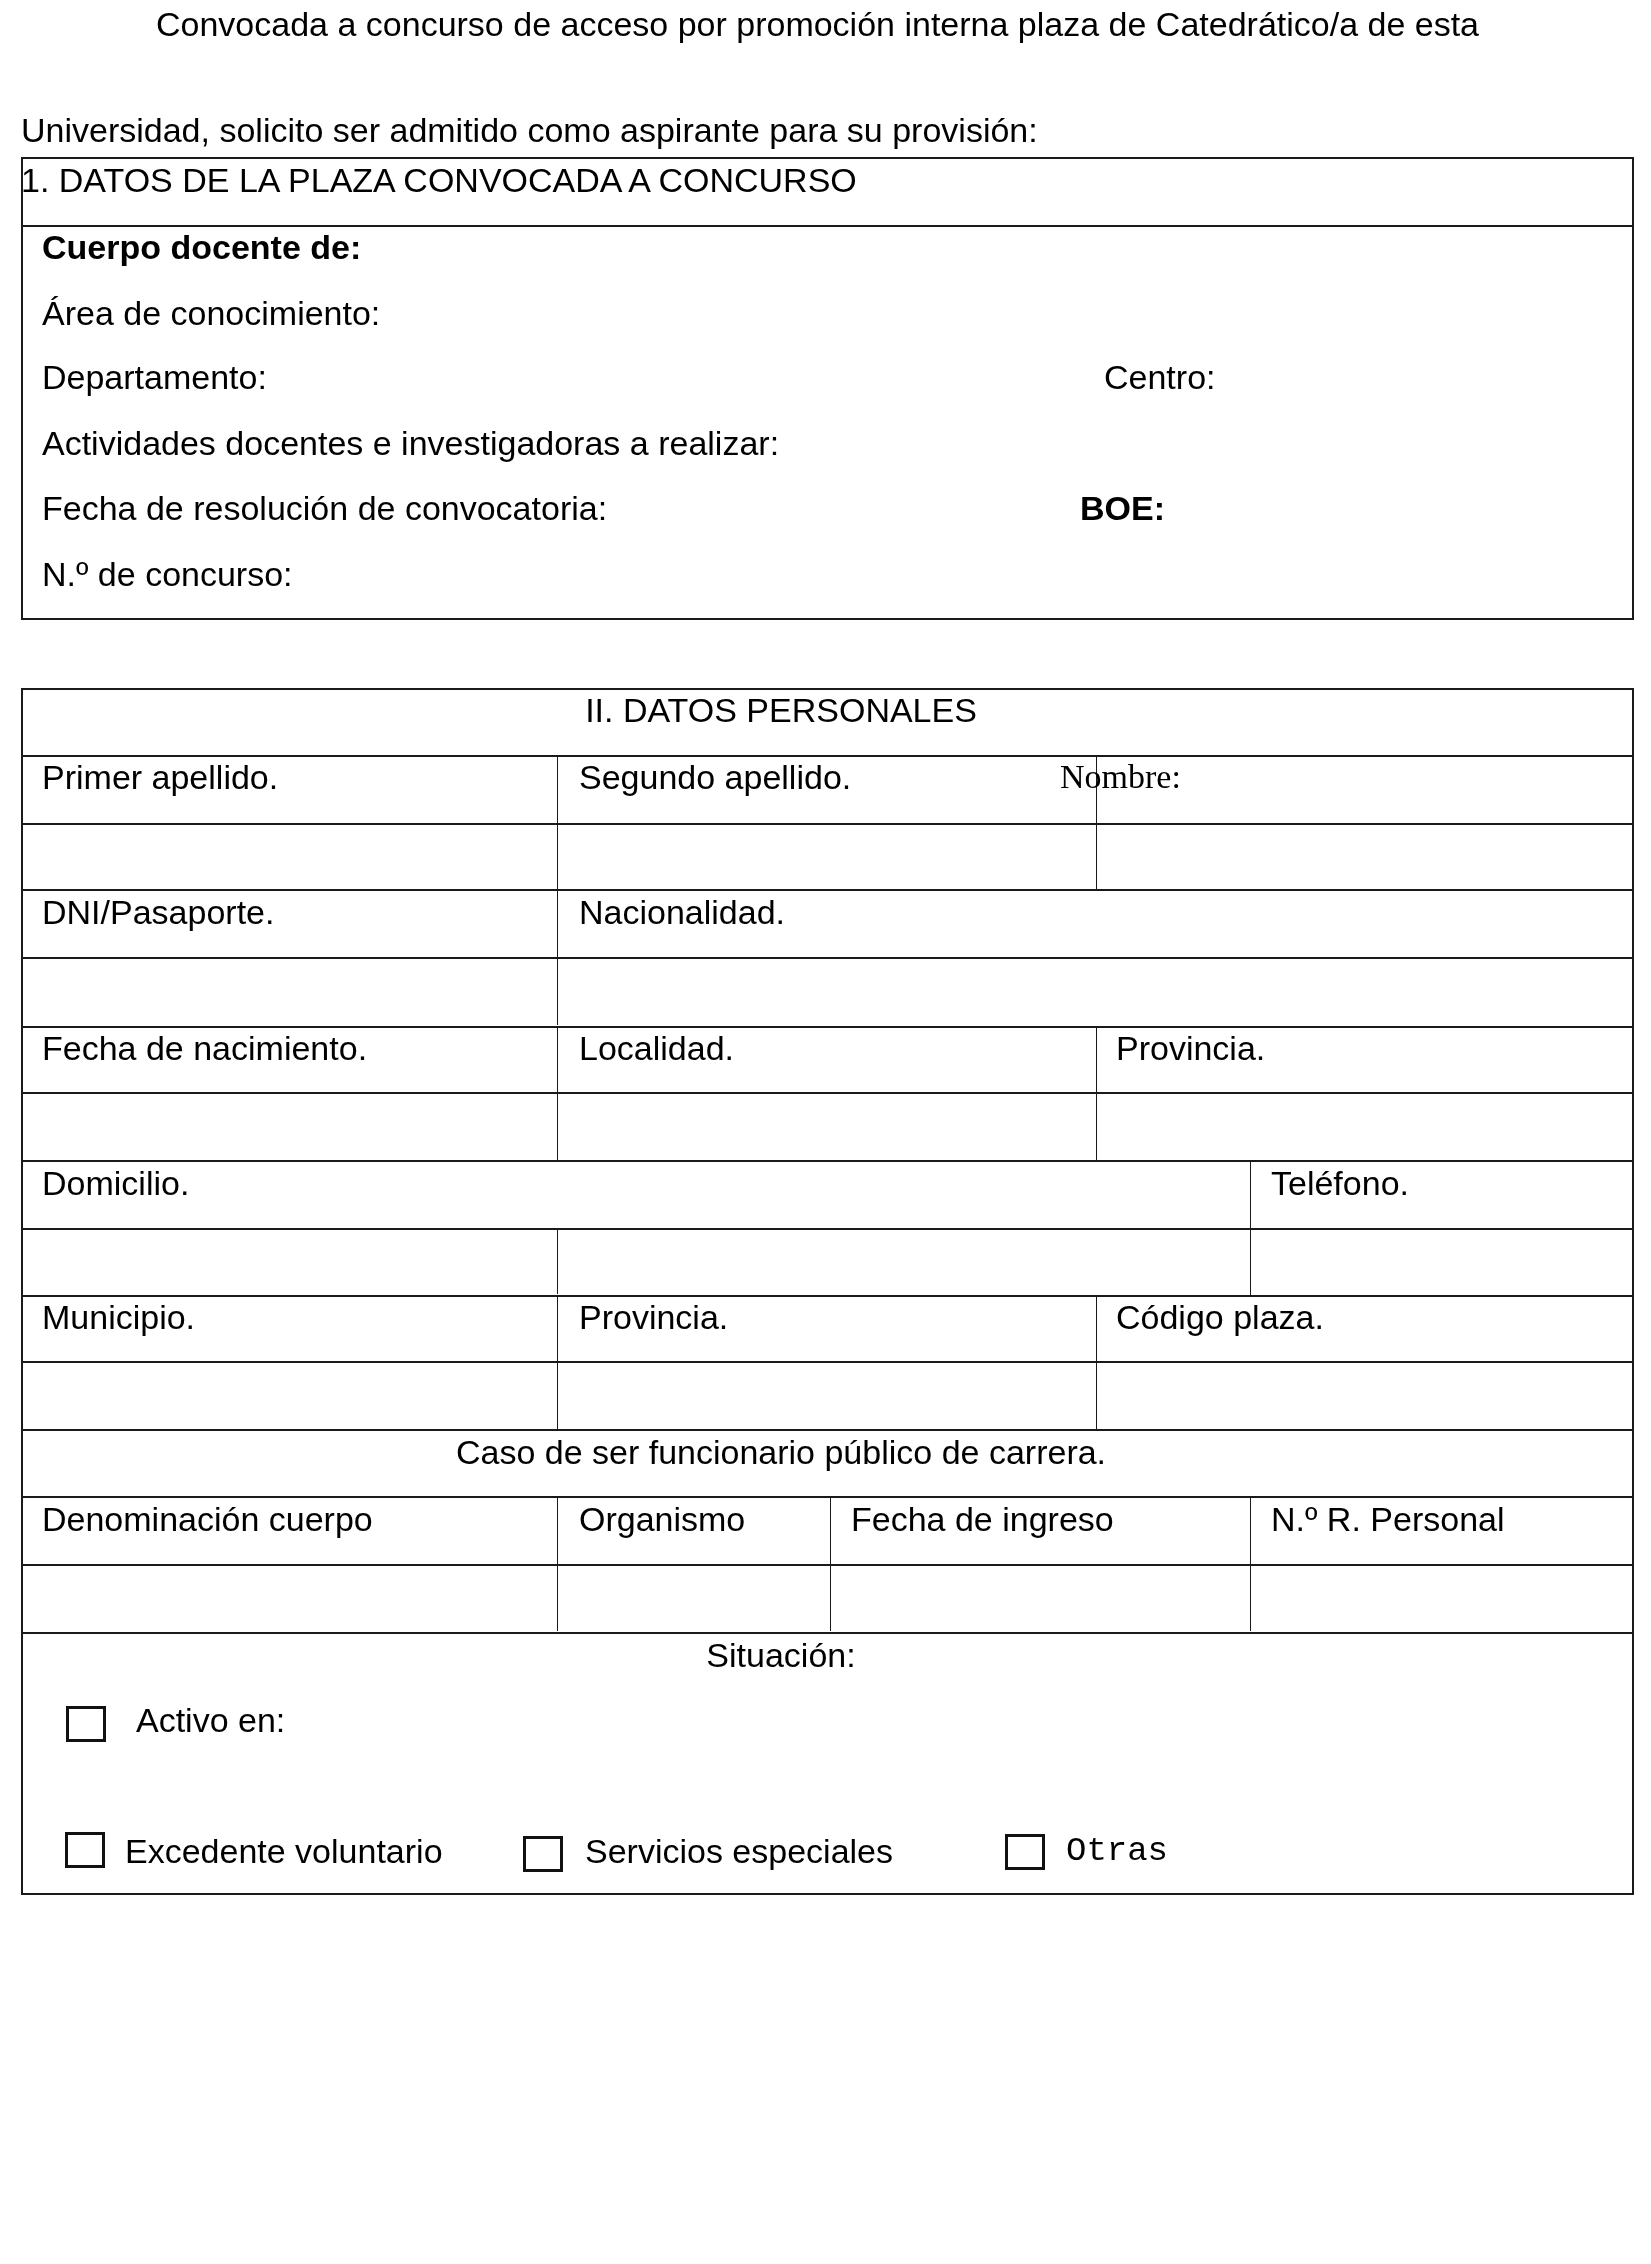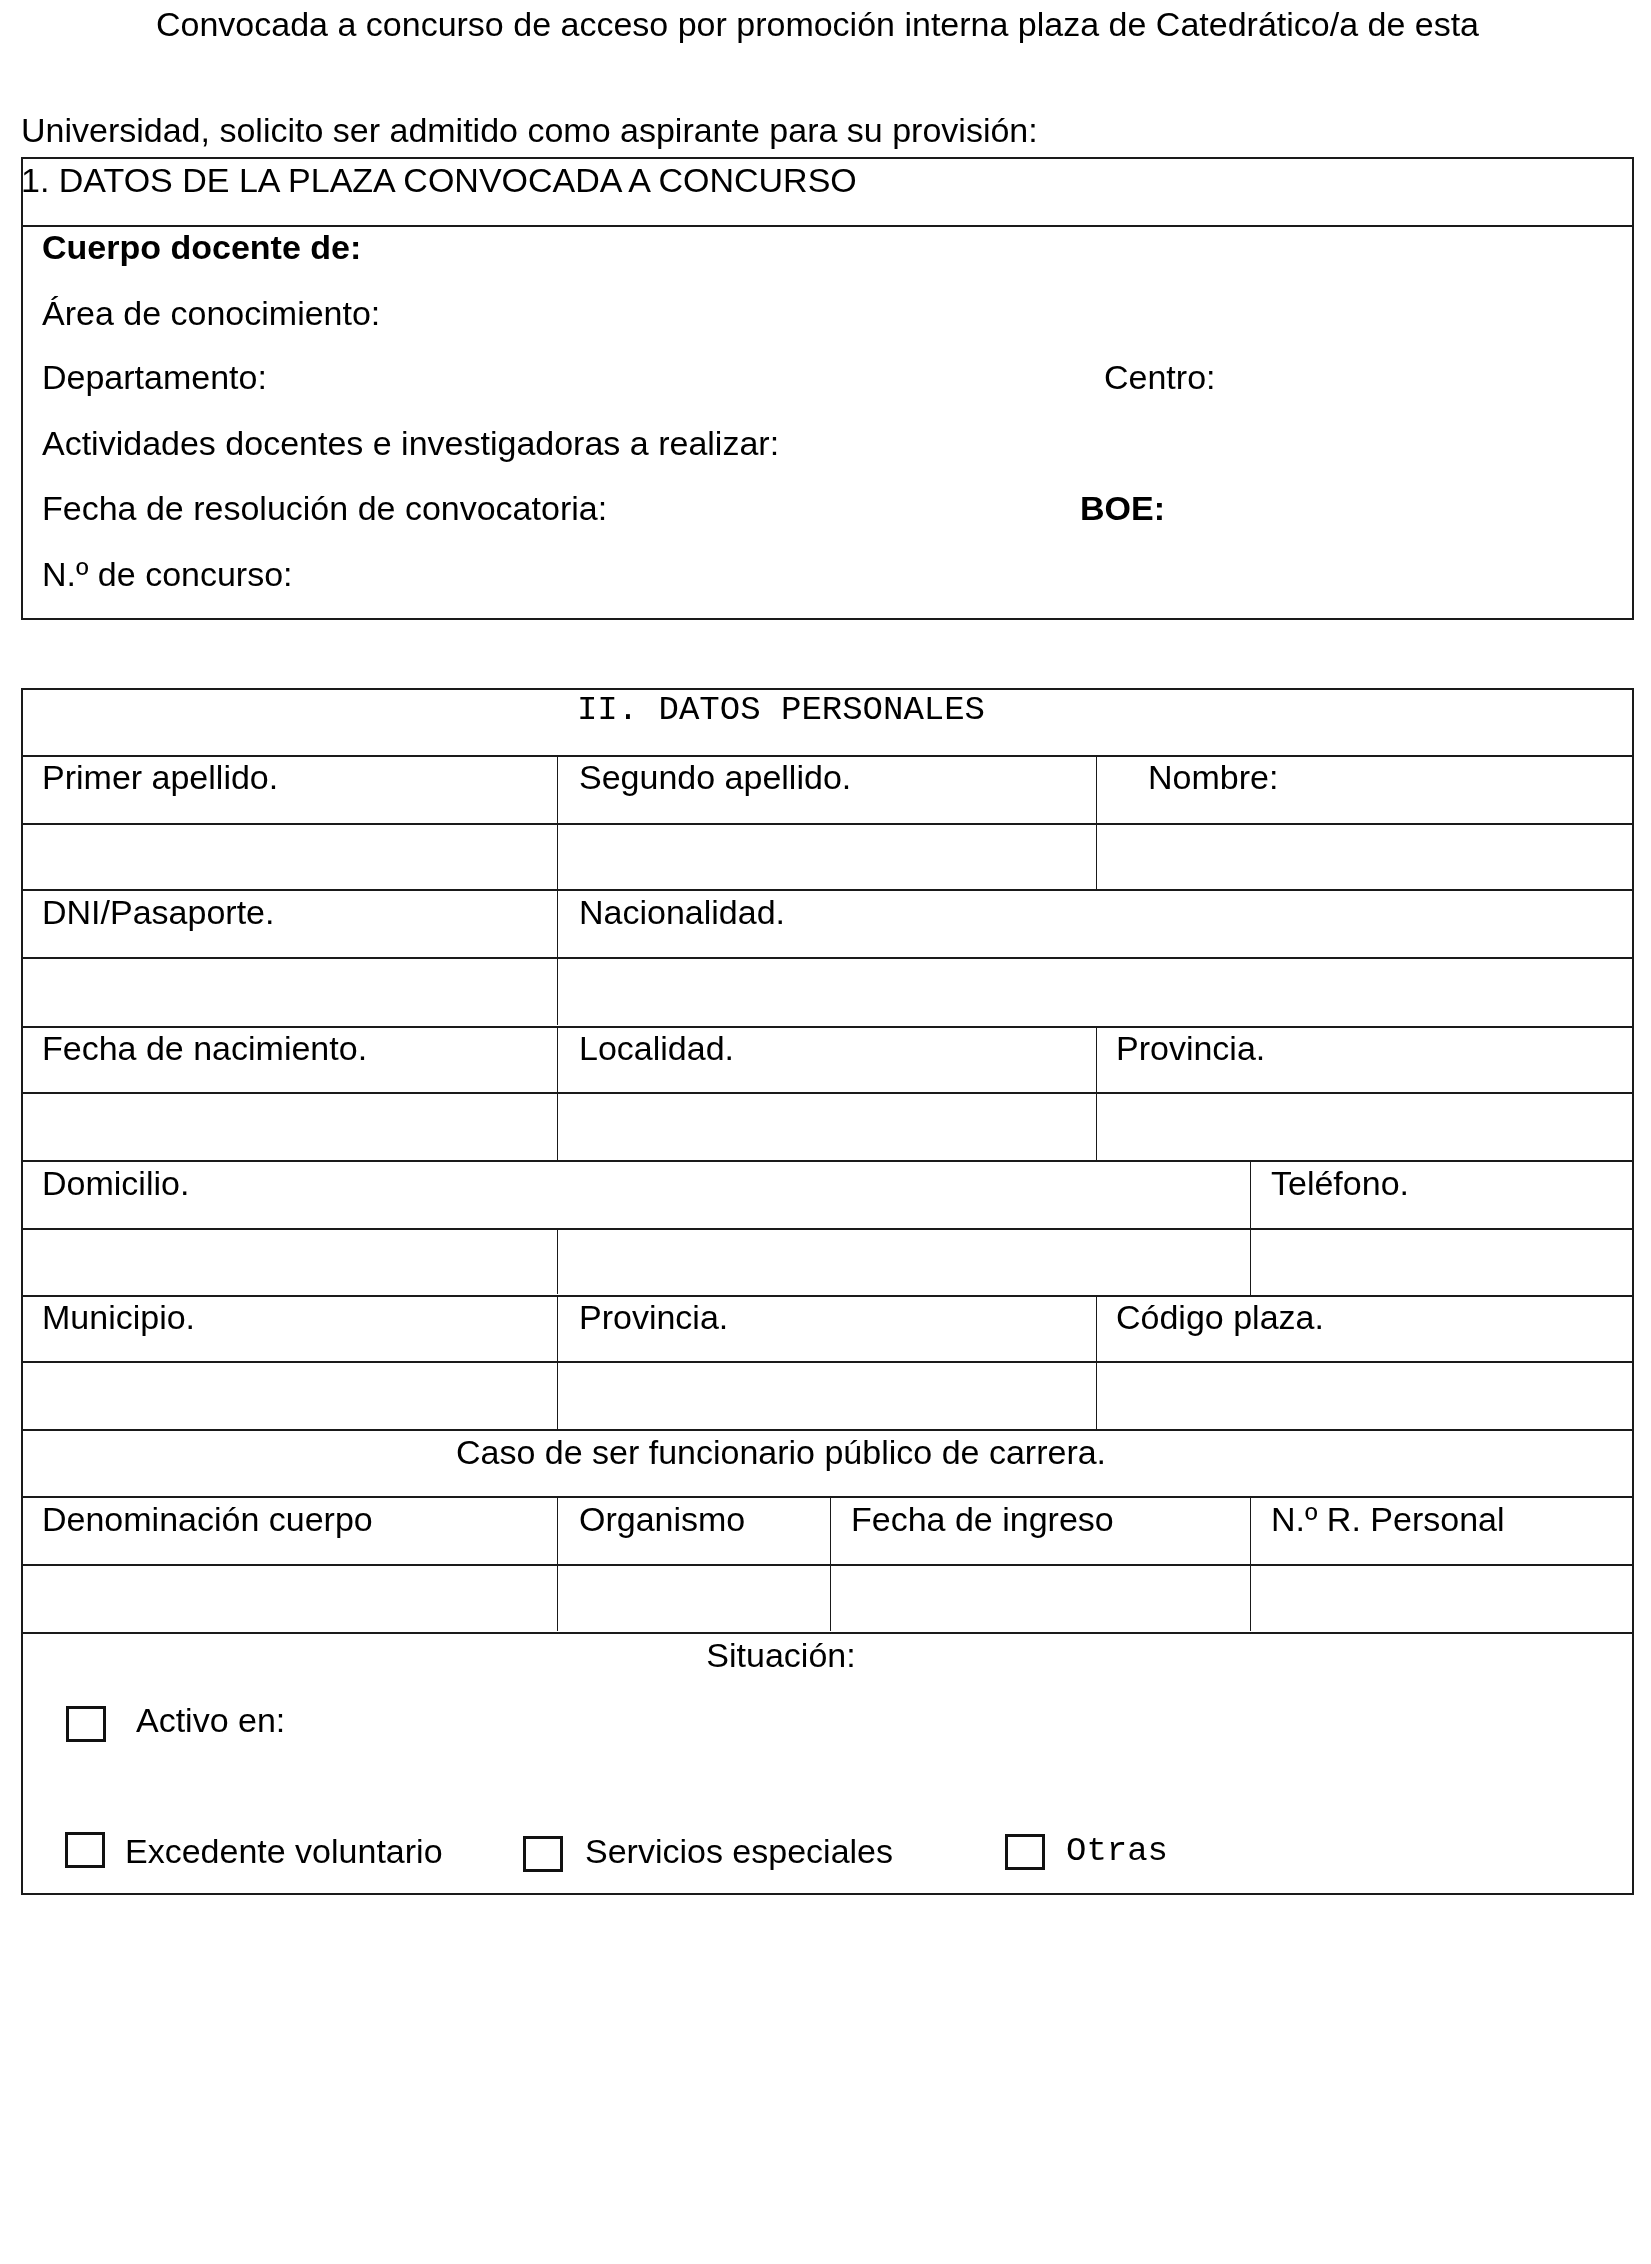--- a/index.html
+++ b/index.html
@@ -32,21 +32,21 @@
 <div class="abs" style="left:42px;top:424px;">Actividades docentes e investigadoras a realizar:</div>
 <input class="field" style="left: 877px; top: 426px; width: 732px; height: 40px;">
 <div class="abs" style="left:42px;top:489px;">Fecha de resolución de convocatoria:</div>
 <input class="field" style="left: 682px; top: 492px; width: 400px; height: 40px;">
 <div class="abs" style="left:1080px;top:489px;font-weight:bold;">BOE:</div>
 <input class="field" style="left: 1209px; top: 492px; width: 400px; height: 40px;">
 <div class="abs" style="left:42px;top:555px;">N.º de concurso:</div>
 <input class="field" style="left: 336px; top: 557px; width: 1273px; height: 40px;">
 
 <div class="box" style="left:21px;top:688px;width:1613px;height:1207px;"></div>
-<div class="abs" style="left:21px;width:1520px;top:691px;text-align:center;font-family:Liberation Mono, monospace;">II. DATOS PERSONALES</div>
+<div class="abs" style="left:21px;width:1520px;top:691px;text-align:center;">II. DATOS PERSONALES</div>
 
 <div class="hl" style="left:21px;top:755px;width:1613px;"></div>
 <div class="hl" style="left:21px;top:823px;width:1613px;"></div>
 <div class="hl" style="left:21px;top:889px;width:1613px;"></div>
 <div class="hl" style="left:21px;top:957px;width:1613px;"></div>
 <div class="hl" style="left:21px;top:1026px;width:1613px;"></div>
 <div class="hl" style="left:21px;top:1092px;width:1613px;"></div>
 <div class="hl" style="left:21px;top:1160px;width:1613px;"></div>
 <div class="hl" style="left:21px;top:1228px;width:1613px;"></div>
 <div class="hl" style="left:21px;top:1295px;width:1613px;"></div>
@@ -64,21 +64,21 @@
 <div class="vl" style="left:1250px;top:1160px;height:135px;"></div>
 <div class="vl" style="left:557px;top:1228px;height:66px;"></div>
 <div class="vl" style="left:557px;top:1295px;height:135px;"></div>
 <div class="vl" style="left:1096px;top:1295px;height:135px;"></div>
 <div class="vl" style="left:557px;top:1496px;height:135px;"></div>
 <div class="vl" style="left:830px;top:1496px;height:135px;"></div>
 <div class="vl" style="left:1250px;top:1496px;height:135px;"></div>
 
 <div class="abs" style="left:42px;top:758px;">Primer apellido.</div>
 <div class="abs" style="left:579px;top:758px;">Segundo apellido.</div>
-<div class="abs" style="left:1148px;top:758px;">Nombre:</div>
+<div class="abs" style="left:1060px;top:758px;font-family:Liberation Serif, serif;">Nombre:</div>
 <input class="field" style="left: 33px; top: 831px; width: 514px; height: 51px;">
 <input class="field" style="left: 569px; top: 831px; width: 514px; height: 51px;">
 <input class="field" style="left: 1107px; top: 831px; width: 514px; height: 51px;">
 
 <div class="abs" style="left:42px;top:893px;">DNI/Pasaporte.</div>
 <div class="abs" style="left:579px;top:893px;">Nacionalidad.</div>
 <input class="field" style="left: 33px; top: 966px; width: 514px; height: 51px;">
 <input class="field" style="left: 569px; top: 966px; width: 1052px; height: 51px;">
 
 <div class="abs" style="left:42px;top:1029px;">Fecha de nacimiento.</div>

